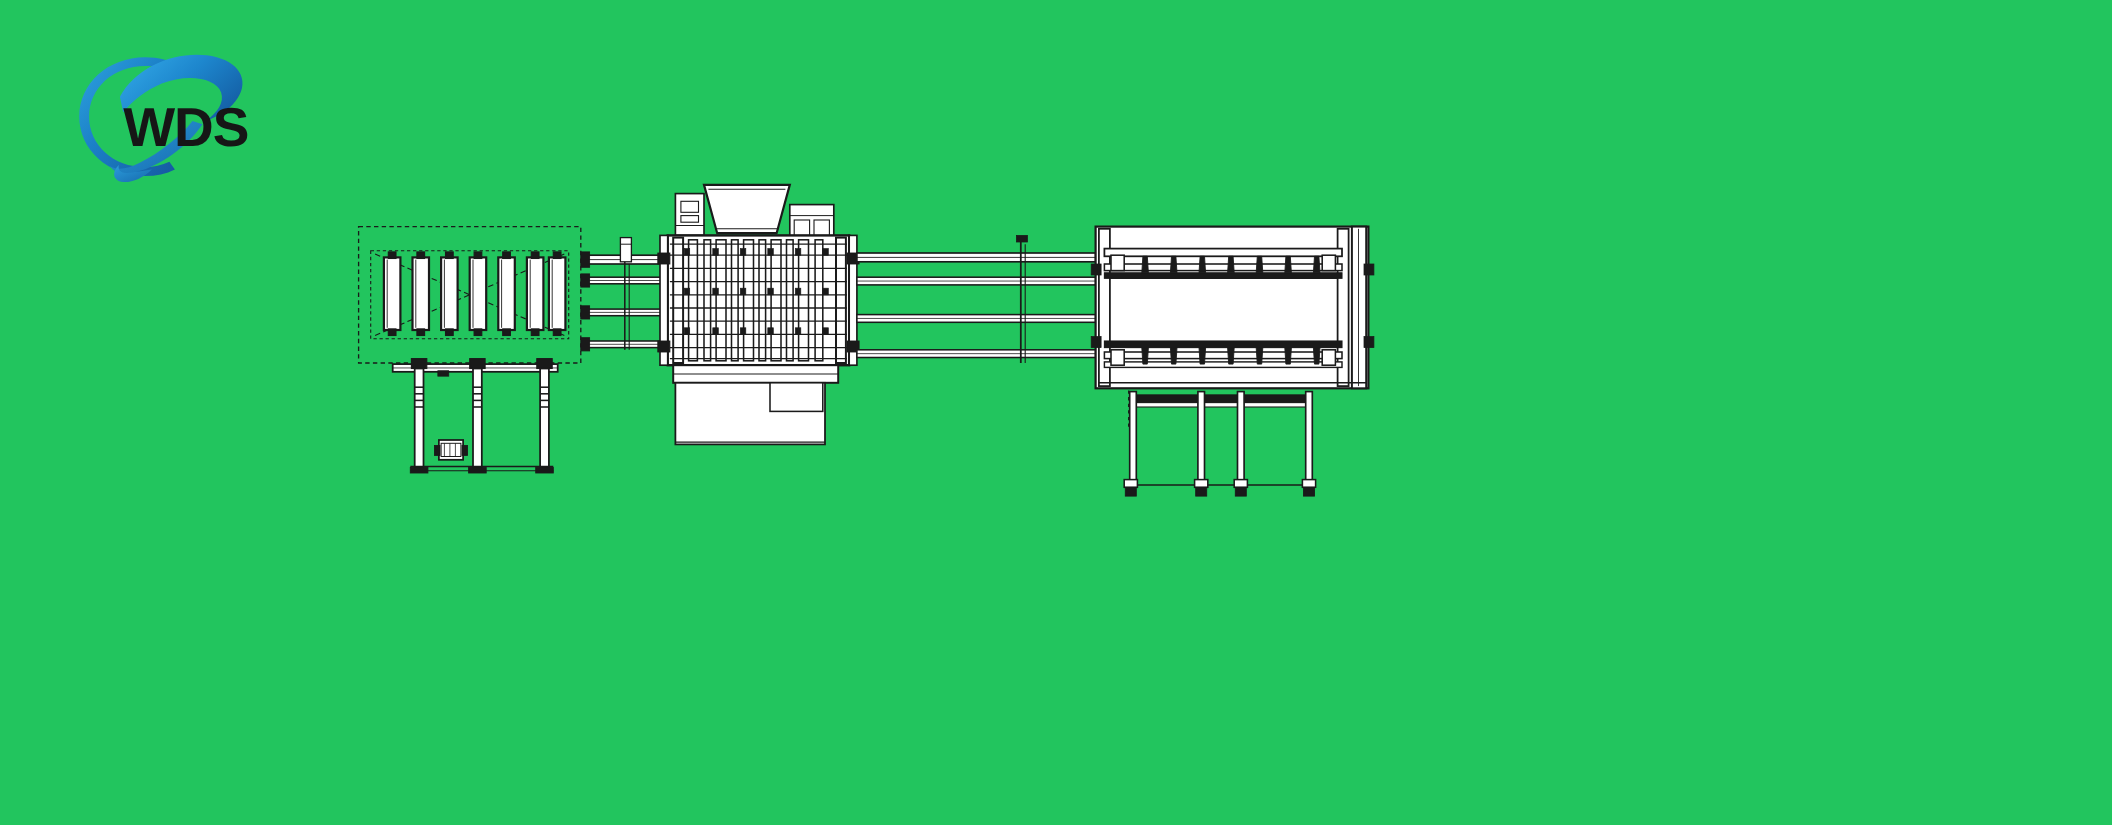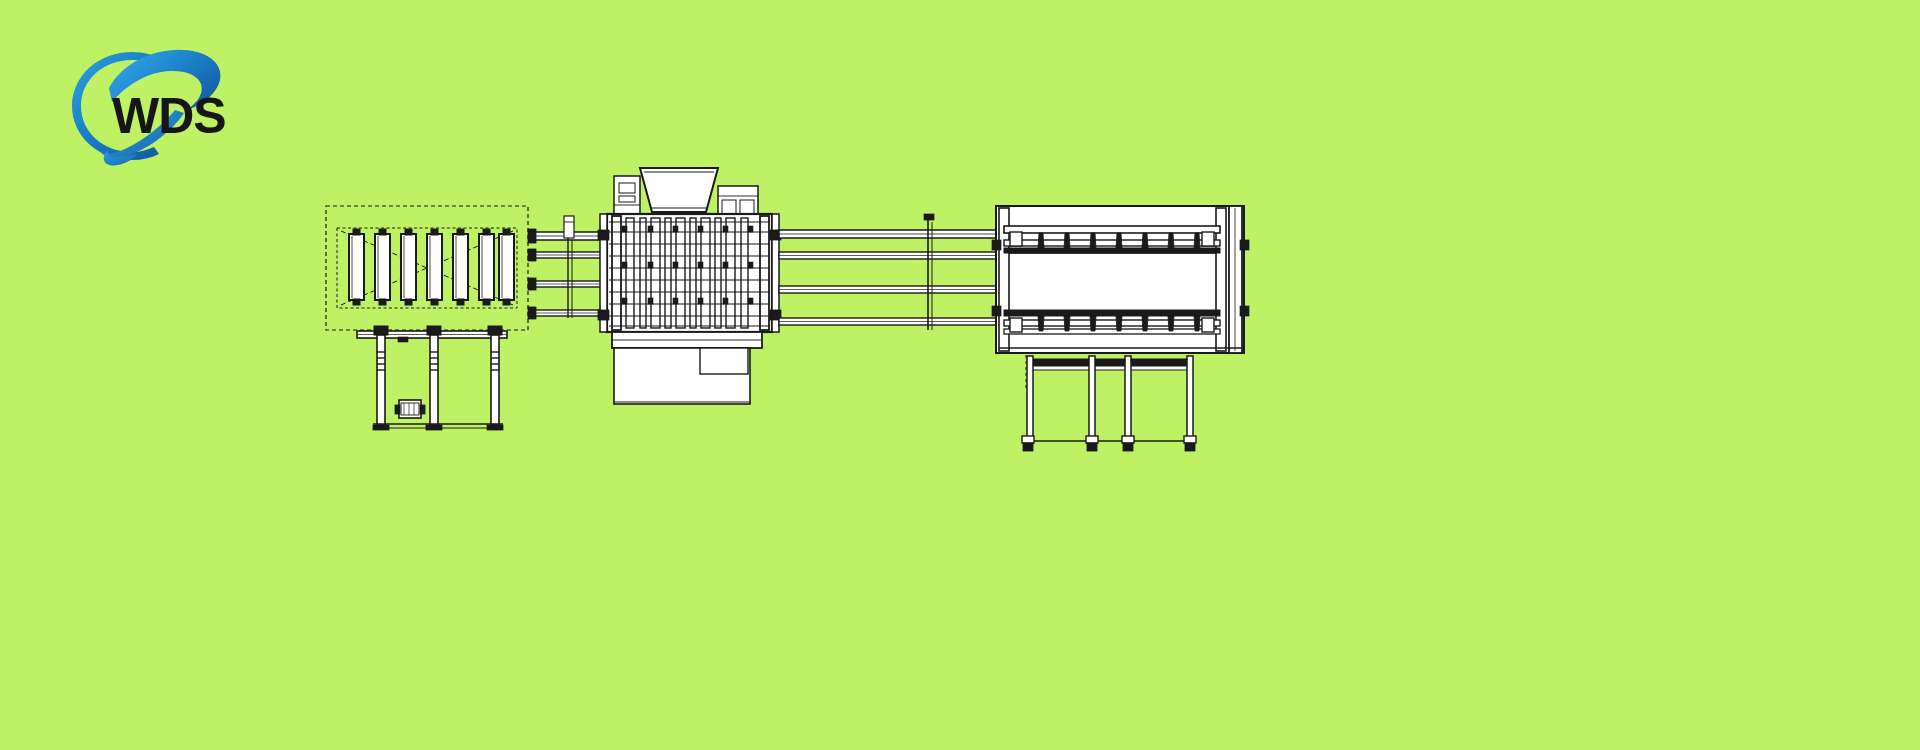--- a/index.html
+++ b/index.html
@@ -12,21 +12,21 @@
     width: 1920px;
     height: 750px;
     font-family: "Liberation Sans", sans-serif;
     overflow: hidden;
     position: relative;
   }
   #page {
     position: relative;
     width: 1920px;
     height: 750px;
-    background: #bef264;
+    background: #22c55e;
   }
   #logo-block {
     position: absolute;
     left: 62px;
     top: 36px;
     width: 190px;
     height: 130px;
   }
   #logo-svg { display: block; }
   #drawing-block {

